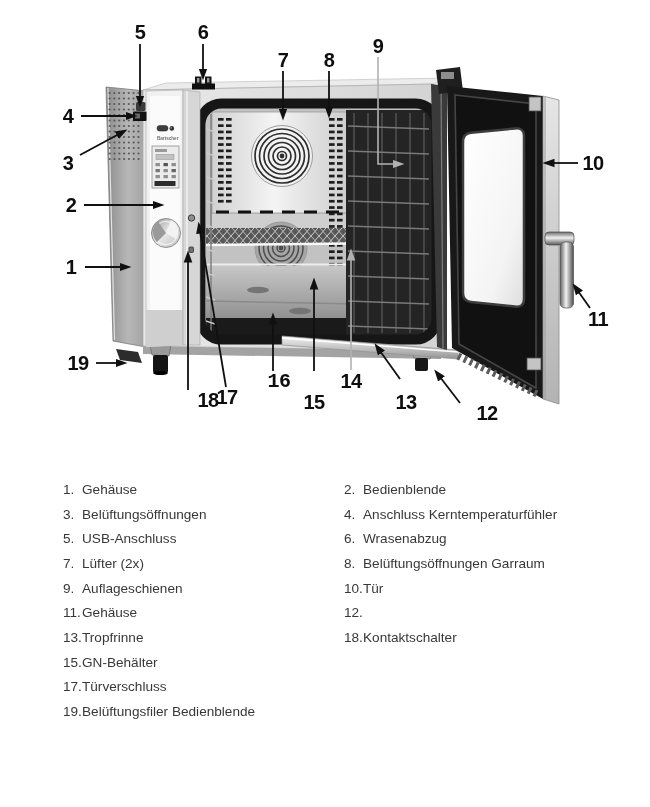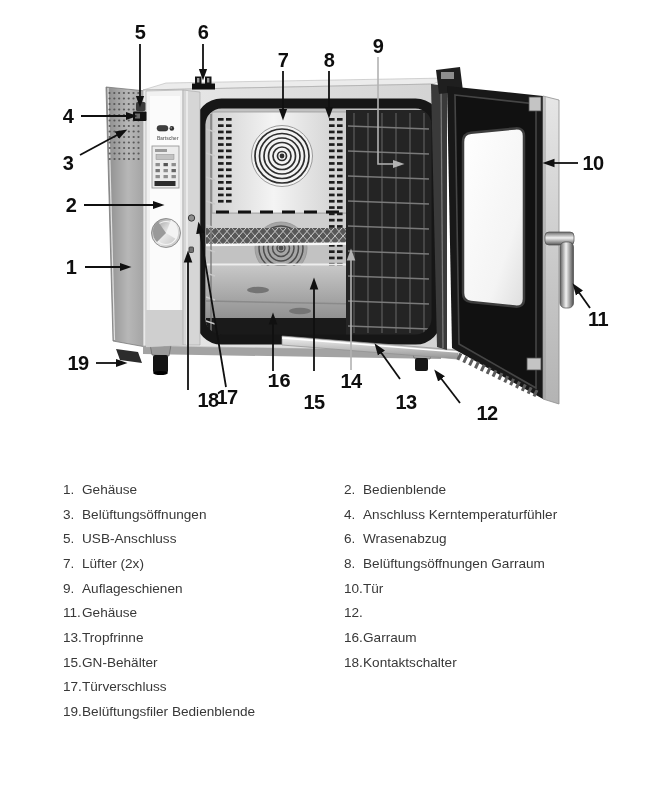--- a/index.html
+++ b/index.html
@@ -602,21 +602,17 @@
         <span>Belüftungsöffnungen Garraum</span>
       </div>
       <div class="row">
         <span class="num">10.</span>
         <span>Tür</span>
       </div>
       <div class="row">
         <span class="num">12.</span>
       </div>
       <div class="row">
-        <span class="num">16.</span>
-        <span>Garraum</span>
-      </div>
-      <div class="row">
         <span class="num">18.</span>
         <span>Kontaktschalter</span>
       </div>
     </div>
 </div>
 
 </body></html>

